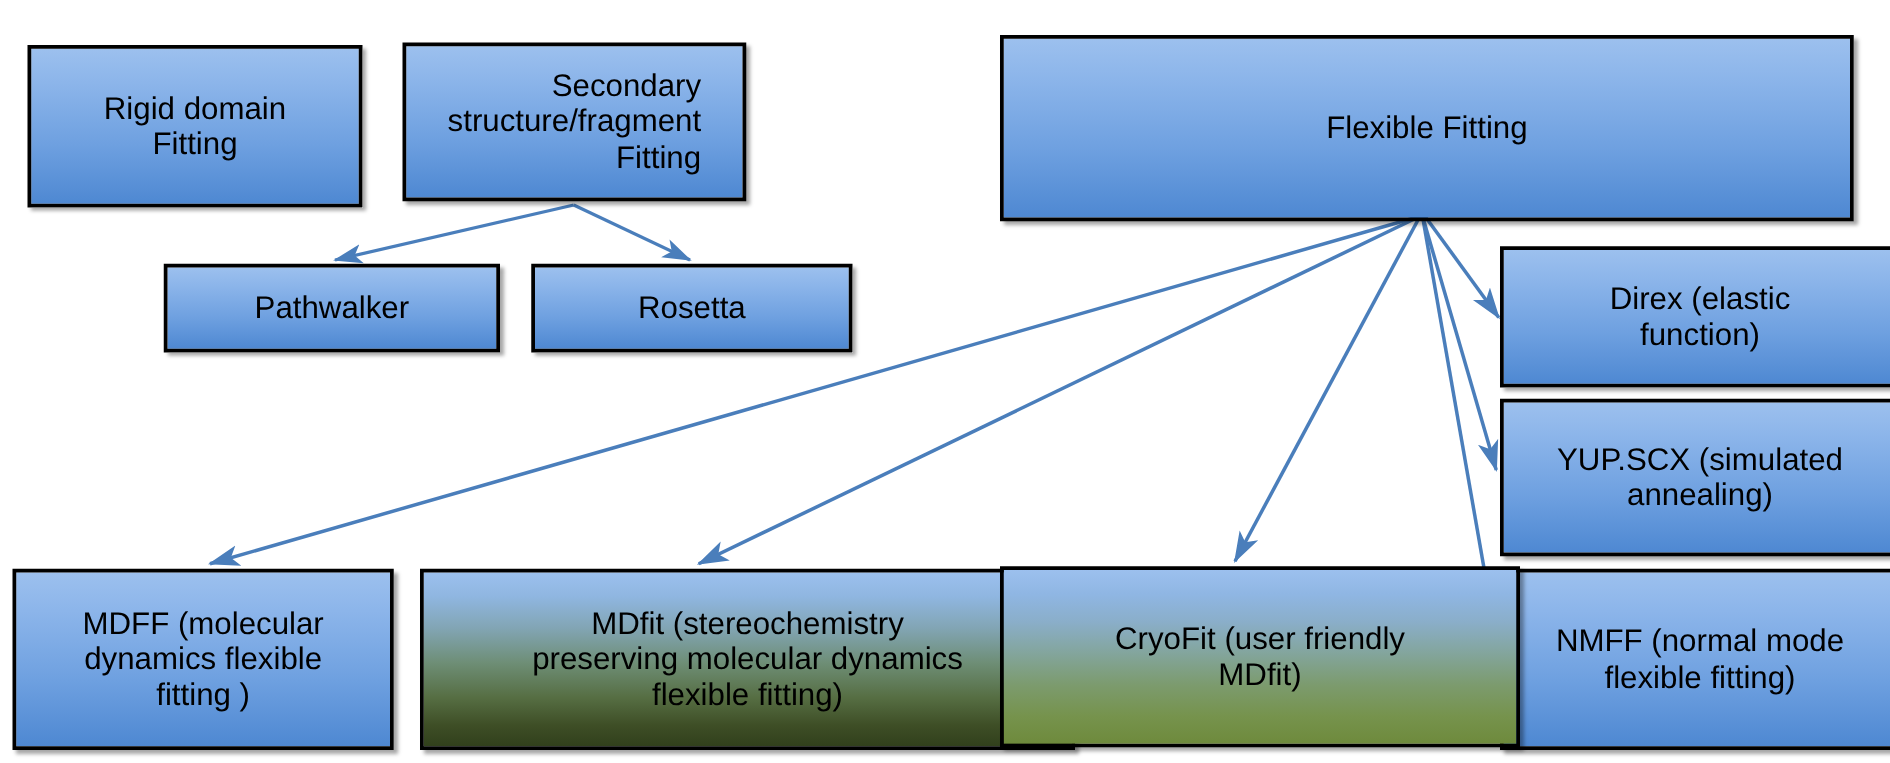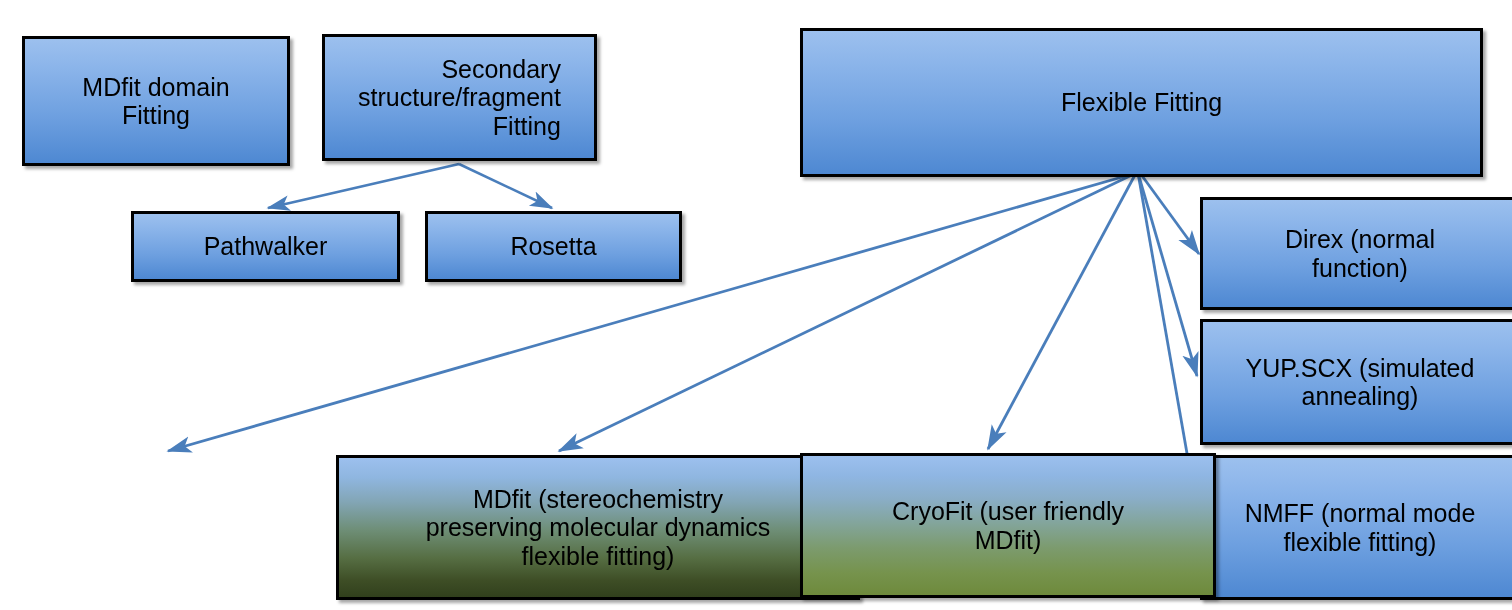--- a/index.html
+++ b/index.html
@@ -95,21 +95,21 @@
     <line x1="1136" y1="173" x2="988" y2="449" stroke="#4A7EBB" stroke-width="2.8" marker-end="url(#ah)"></line>
 
     <line x1="1138" y1="173" x2="1199" y2="522" stroke="#4A7EBB" stroke-width="2.8" marker-end="url(#ah)"></line>
 
     <line x1="1138" y1="173" x2="1197" y2="376" stroke="#4A7EBB" stroke-width="2.8" marker-end="url(#ah)"></line>
 
     <line x1="1140" y1="173" x2="1199" y2="254" stroke="#4A7EBB" stroke-width="2.8" marker-end="url(#ah)"></line>
   </svg>
 
   <div class="node fill-blue" id="node-rigid-domain-fitting">
-    <span class="label">MDfit domain
+    <span class="label">Rigid domain
 Fitting</span>
   </div>
 
   <div class="node fill-blue" id="node-secondary-structure">
     <span class="label">Secondary
 structure/fragment
 Fitting</span>
   </div>
 
   <div class="node fill-blue" id="node-flexible-fitting">
@@ -118,34 +118,39 @@
 
   <div class="node fill-blue" id="node-rosetta">
     <span class="label">Rosetta</span>
   </div>
 
   <div class="node fill-blue" id="node-pathwalker">
     <span class="label">Pathwalker</span>
   </div>
 
   <div class="node fill-blue" id="node-direx">
-    <span class="label">Direx (normal
+    <span class="label">Direx (elastic
 function)</span>
   </div>
 
   <div class="node fill-blue" id="node-yupscx">
     <span class="label">YUP.SCX (simulated
 annealing)</span>
   </div>
 
   <div class="node fill-blue" id="node-nmff">
     <span class="label">NMFF (normal mode
 flexible fitting)</span>
   </div>
 
+  <div class="node fill-blue" id="node-mdff">
+    <span class="label">MDFF (molecular
+dynamics flexible
+fitting )</span>
+  </div>
 
   <div class="node fill-bluedark" id="node-mdfit">
     <span class="label">MDfit (stereochemistry
 preserving molecular dynamics
 flexible fitting)</span>
   </div>
 
   <div class="node fill-bluegreen" id="node-cryofit">
     <span class="label">CryoFit (user friendly
 MDfit)</span>

